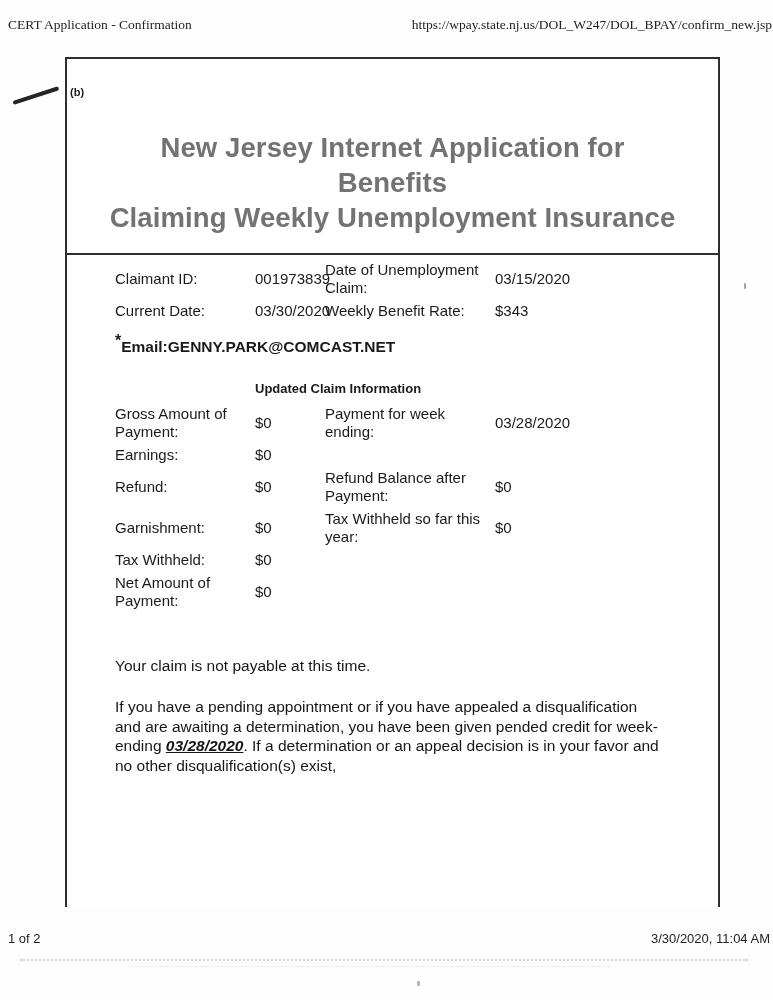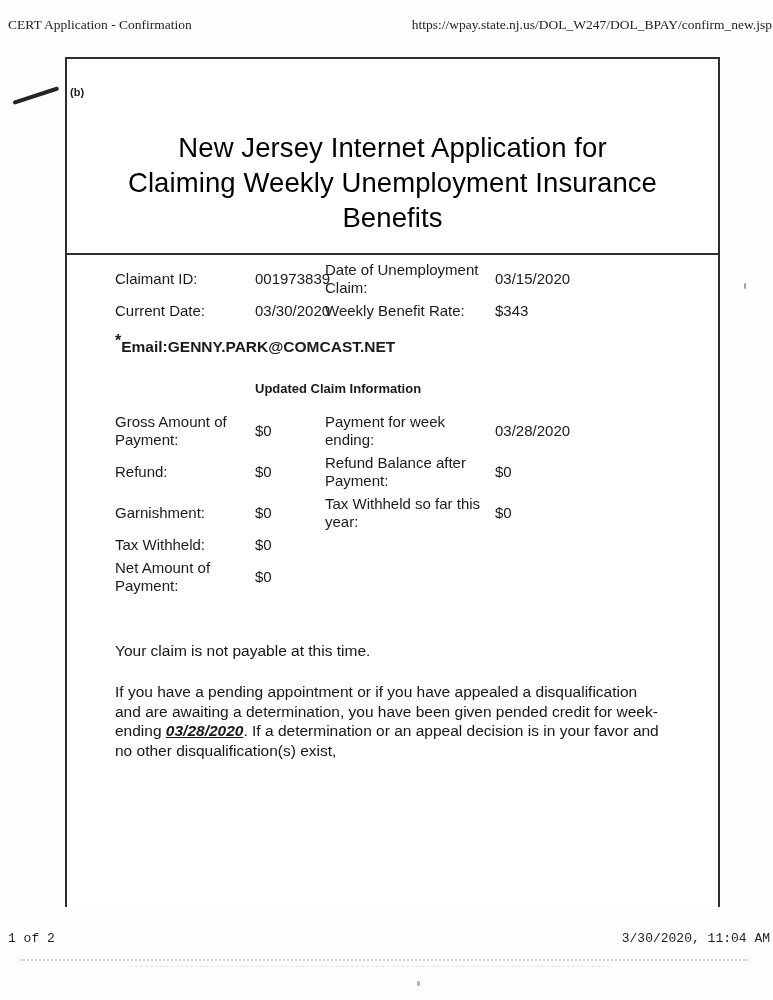--- a/index.html
+++ b/index.html
@@ -17,21 +17,21 @@
   .print-header {
     position:absolute; top:17px; left:8px; width:764px;
     display:flex; justify-content:space-between;
     font-family:"Liberation Serif", serif;
     font-size:13.5px; color:#232323;
     white-space:nowrap;
   }
   .print-footer {
     position:absolute; top:931px; left:8px; width:762px;
     display:flex; justify-content:space-between;
-    font-family:Liberation Mono, monospace;
+    font-family:Liberation Sans, sans-serif;
     font-size:13px; color:#232323;
   }
 
   
   .hand-mark {
     position:absolute; left:13px; top:101px;
     width:48px; height:3.5px;
     background:#242424; border-radius:2px;
     transform:rotate(-18deg); transform-origin:left center;
   }
@@ -65,39 +65,39 @@
   }
 
   .title-section {
     box-sizing:border-box;
     height:196px;
     border-bottom:2px solid #2e2e2e;
     padding-top:71px;
     text-align:center;
   }
   .title-line {
-    font-weight:normal; font-size:27.5px; line-height:35px;
-    color:#000000; letter-spacing:0.1px;
+    font-weight:bold; font-size:27.5px; line-height:35px;
+    color:#737373; letter-spacing:0.1px;
   }
 
   .content { padding:3px 26px 0 48px; }
 
   table { border-collapse:collapse; width:100%; table-layout:fixed; }
   col.c1 { width:140px; }
   col.c2 { width:70px; }
   col.c3 { width:170px; }
   td {
     vertical-align:middle;
     font-size:15px; line-height:17.5px;
     padding:3px 0;
     color:#1a1a1a;
   }
   td.val { white-space:nowrap; }
   .claim-table td { line-height:18px; padding:2.5px 0; }
-  .claim-table { margin-top:15px; }
+  .claim-table { margin-top:7px; }
 
   .email-line { margin-top:15px; font-weight:bold; font-size:15.5px; }
   .email-line sup { font-size:16px; line-height:0; }
 
   .section-heading {
     margin-top:25px; margin-left:140px;
     font-weight:bold; font-size:13px;
   }
 
   .paragraphs {
@@ -117,22 +117,22 @@
 </div>
 
 <div class="hand-mark"></div>
 
 <div class="doc-box">
 
   <div class="annotation-b">(b)</div>
 
   <div class="title-section">
     <div class="title-line">New Jersey Internet Application for</div>
+    <div class="title-line">Benefits</div>
     <div class="title-line">Claiming Weekly Unemployment Insurance</div>
-    <div class="title-line">Benefits</div>
   </div>
 
   <div class="content">
 
     <table class="header-table">
       <colgroup>
           <col class="c1">
           <col class="c2">
           <col class="c3">
           <col>
@@ -165,20 +165,26 @@
           <col>
         </colgroup>
       <tbody>
           <tr>
         <td>Gross Amount of Payment:</td>
         <td class="val">$0</td>
         <td>Payment for week ending:</td>
         <td class="val">03/28/2020</td>
       </tr>
       <tr>
+        <td>Earnings:</td>
+        <td class="val">$0</td>
+        <td></td>
+        <td class="val"></td>
+      </tr>
+      <tr>
         <td>Refund:</td>
         <td class="val">$0</td>
         <td>Refund Balance after Payment:</td>
         <td class="val">$0</td>
       </tr>
       <tr>
         <td>Garnishment:</td>
         <td class="val">$0</td>
         <td>Tax Withheld so far this year:</td>
         <td class="val">$0</td>

